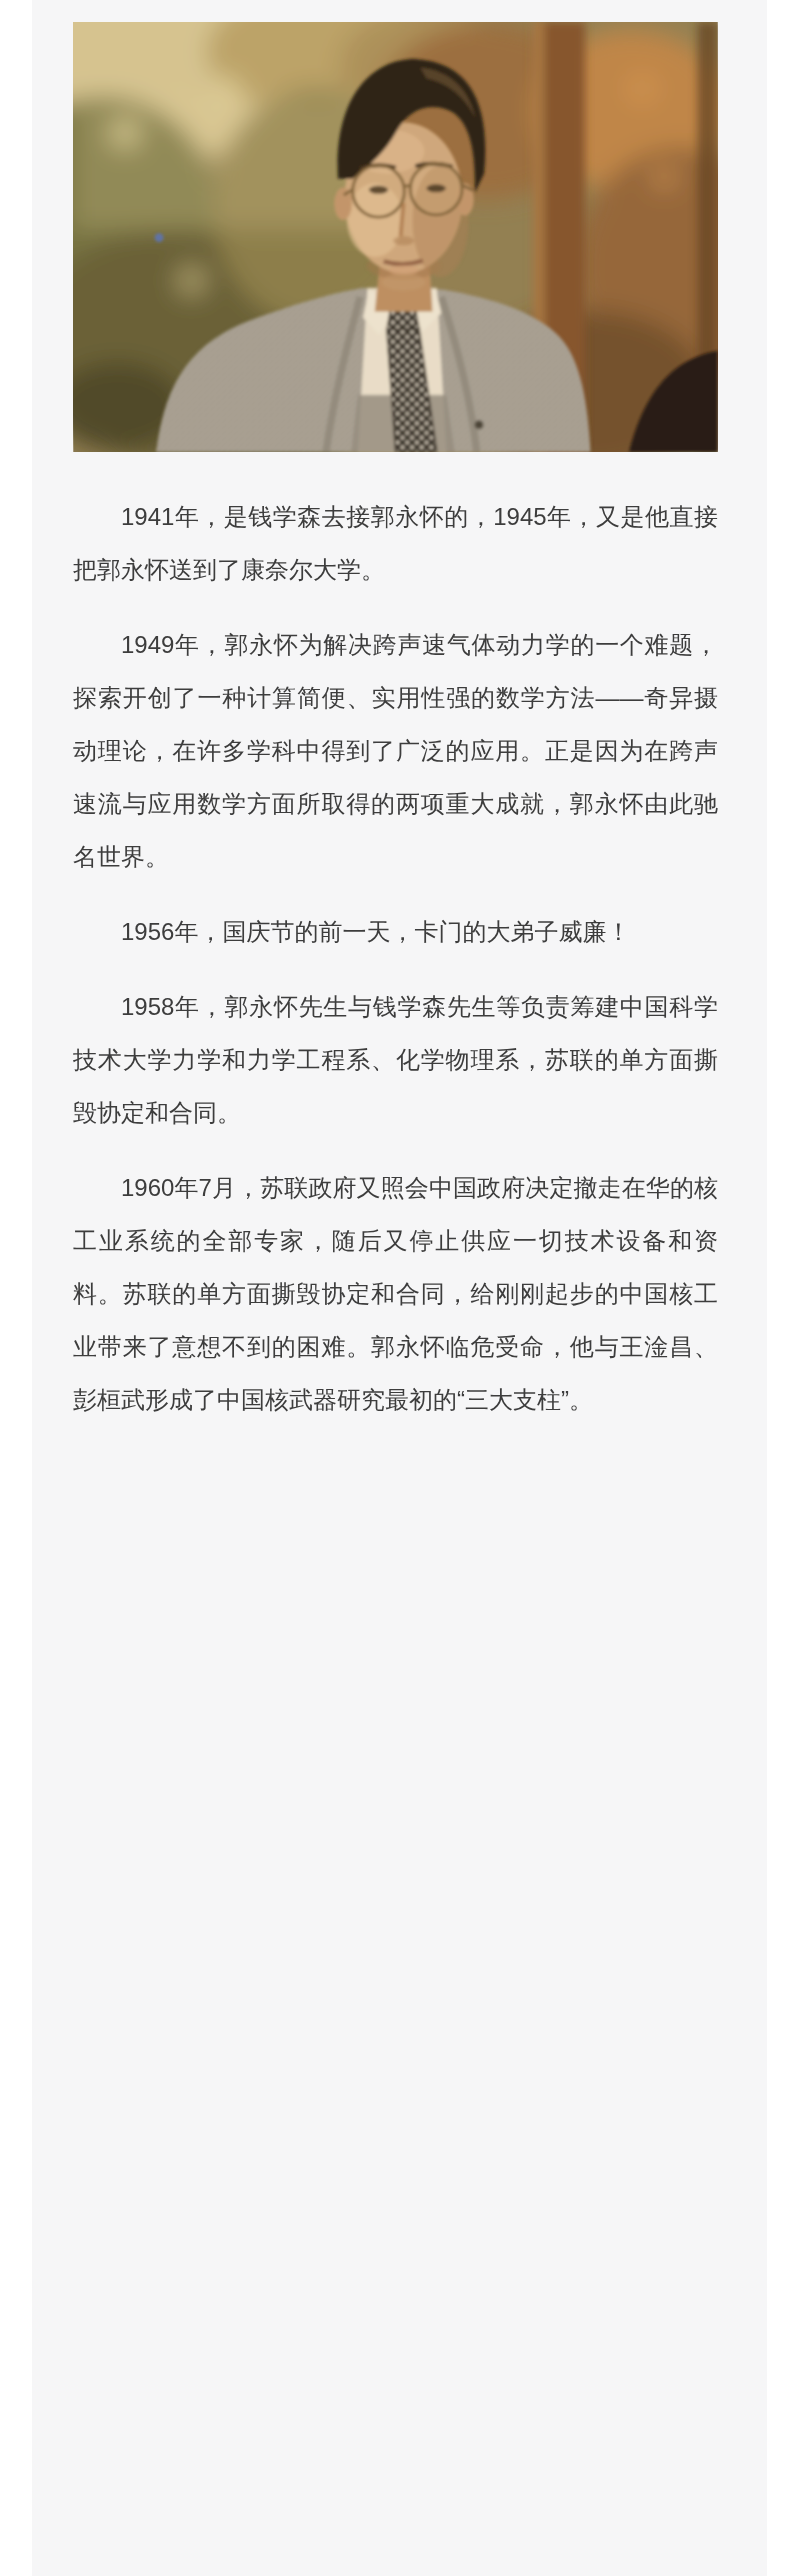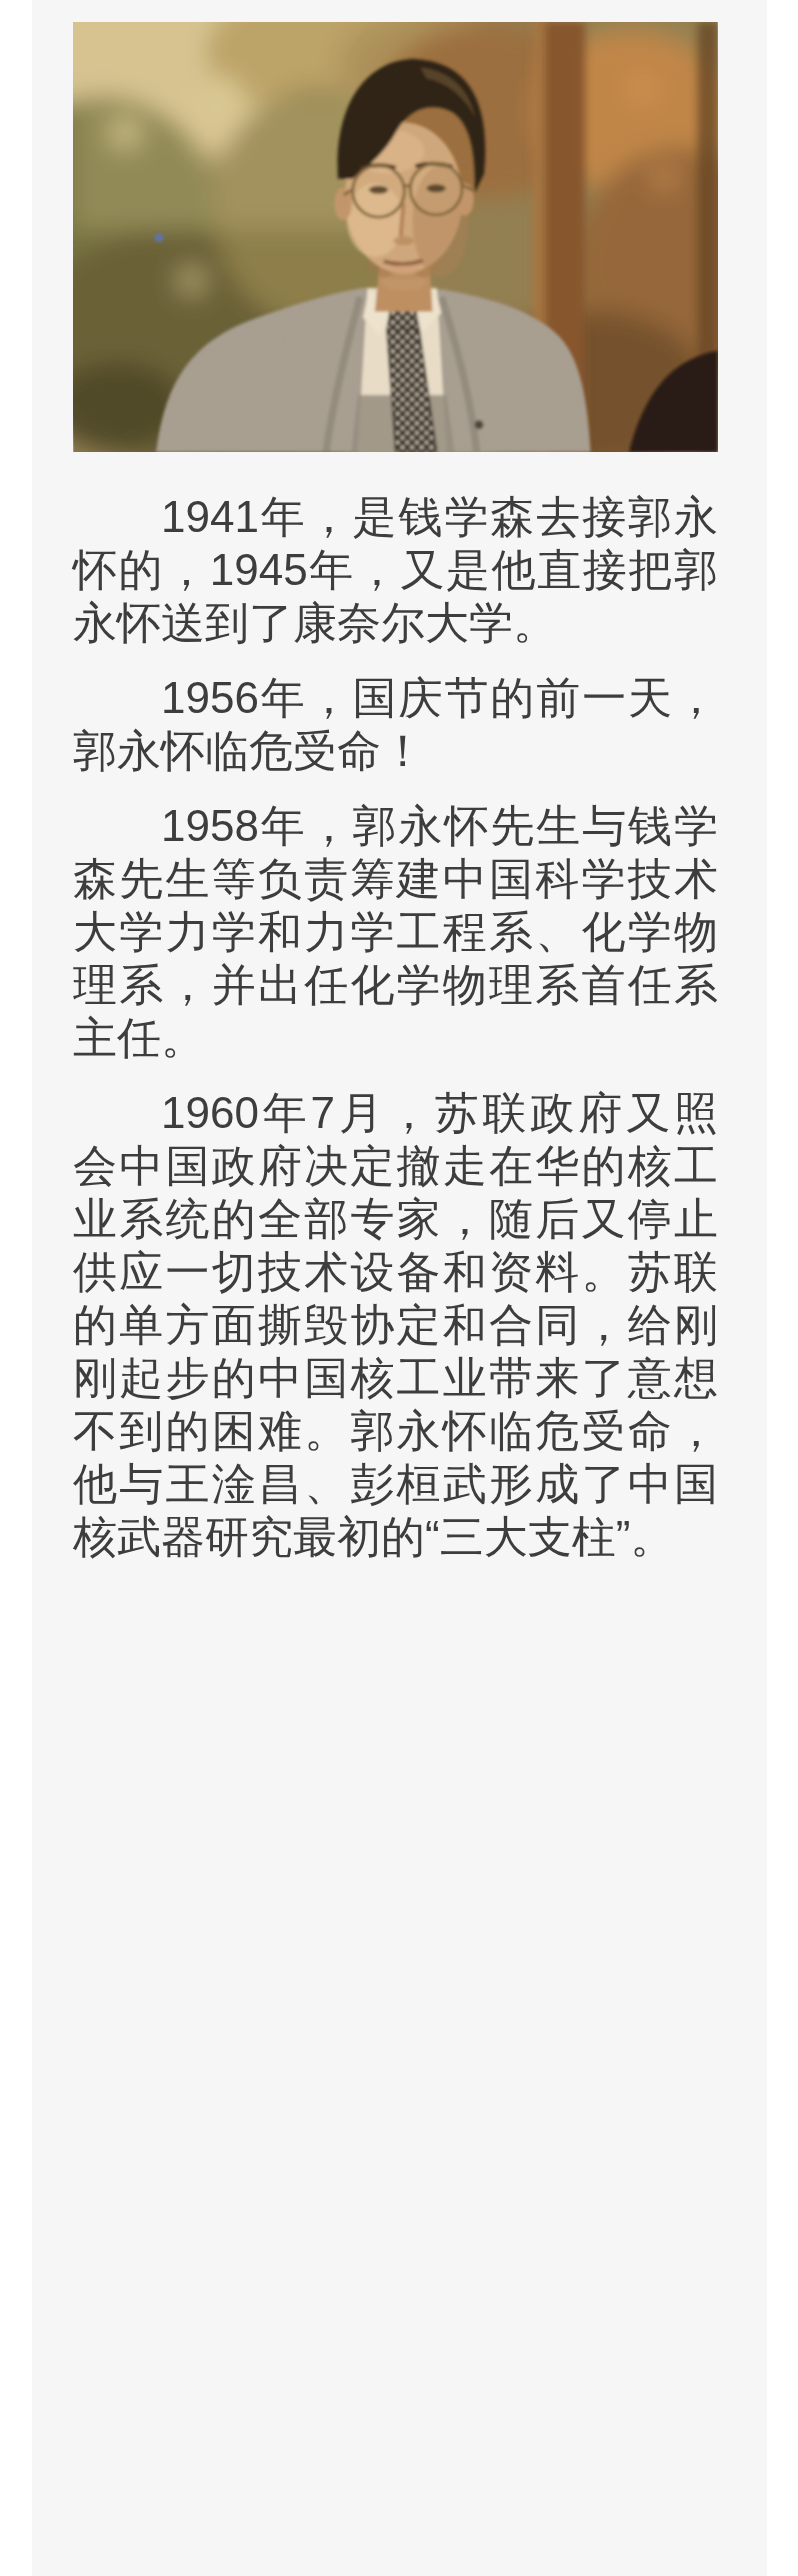--- a/index.html
+++ b/index.html
@@ -20,21 +20,21 @@
     background: #f6f6f7;
   }
   .inner {
     padding: 22px 50px 0 41px;
   }
   figure { margin: 0; padding: 0; }
   .photo-svg { display: block; width: 645px; height: 430px; }
   .paragraphs { margin-top: 38px; width: 645px; }
   p.para {
     margin: 0 0 22px 0;
-    font-size: 44px;
+    font-size: 24px;
     line-height: 53px;
     color: #3d3d3d;
     text-align: justify;
     text-indent: 2em;
     letter-spacing: 0;
     font-weight: 400;
   }
   p.para:last-child { margin-bottom: 8px; }
 </style>
 </head>
@@ -155,20 +155,21 @@
         </g>
 
         <path filter="url(#soft2)" d="M752,582 C770,512 800,470 846,452 C856,448 866,446 872,445 L872,582 Z" fill="#181109"></path>
 
         <rect width="872" height="582" fill="#d8a96a" opacity="0.10"></rect>
       </svg>
     </figure>
 
     <div class="paragraphs">
       <p class="para">1941年，是钱学森去接郭永怀的，1945年，又是他直接把郭永怀送到了康奈尔大学。</p>
-      <p class="para">1956年，国庆节的前一天，郭永怀临危受命！</p>
-      <p class="para">1958年，郭永怀先生与钱学森先生等负责筹建中国科学技术大学力学和力学工程系、化学物理系，并出任化学物理系首任系主任。</p>
+      <p class="para">1949年，郭永怀为解决跨声速气体动力学的一个难题，探索开创了一种计算简便、实用性强的数学方法——奇异摄动理论，在许多学科中得到了广泛的应用。正是因为在跨声速流与应用数学方面所取得的两项重大成就，郭永怀由此驰名世界。</p>
+      <p class="para">1956年，国庆节的前一天，卡门的大弟子威廉！</p>
+      <p class="para">1958年，郭永怀先生与钱学森先生等负责筹建中国科学技术大学力学和力学工程系、化学物理系，苏联的单方面撕毁协定和合同。</p>
       <p class="para">1960年7月，苏联政府又照会中国政府决定撤走在华的核工业系统的全部专家，随后又停止供应一切技术设备和资料。苏联的单方面撕毁协定和合同，给刚刚起步的中国核工业带来了意想不到的困难。郭永怀临危受命，他与王淦昌、彭桓武形成了中国核武器研究最初的“三大支柱”。</p>
     </div>
 
   </div>
 </div>
 
 
 </body></html>

